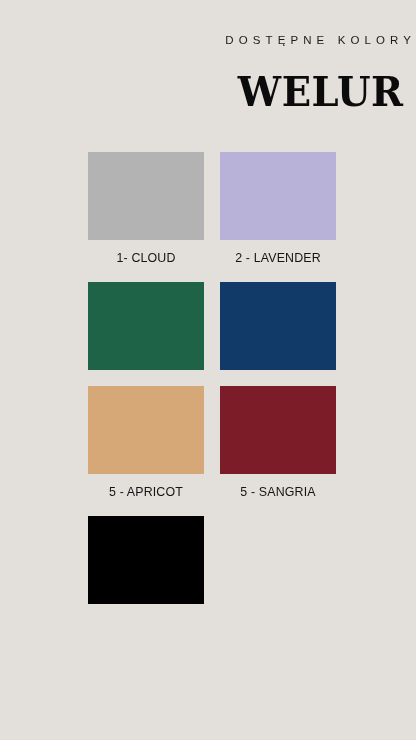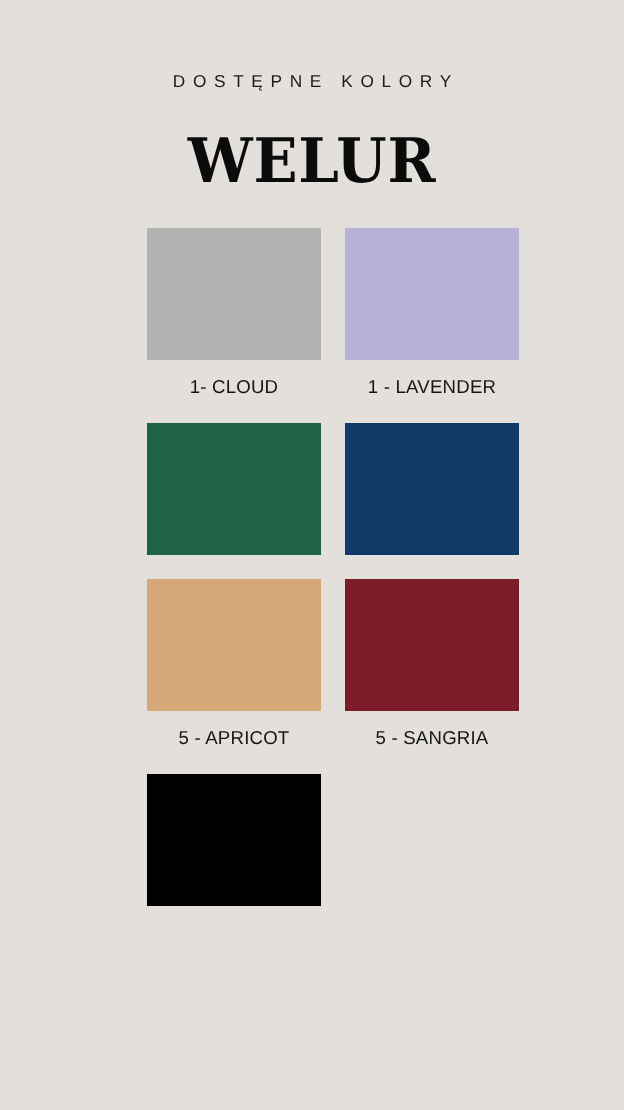--- a/index.html
+++ b/index.html
@@ -19,22 +19,22 @@
   .poster {
     position: relative;
     width: 416px;
     height: 740px;
     background: #e3dfda;
     box-sizing: border-box;
   }
 
   
   .header {
-    padding-top: 48px;
-    text-align: center;
+    padding-top: 33px;
+    text-align: right;
   }
 
   .eyebrow {
     font-family: "Liberation Sans", sans-serif;
     font-size: 11.5px;
     font-weight: 400;
     letter-spacing: 5.1px;
     color: #1b1b1b;
     text-indent: 5.1px;
     line-height: 14px;
@@ -50,21 +50,21 @@
     color: #0b0b0b;
     line-height: 46px;
     white-space: nowrap;
     transform: scaleX(0.94);
   }
 
   
   .grid {
     position: absolute;
     top: 152px;
-    left: 98px;
+    left: 88px;
     width: 251px;
     display: grid;
     grid-template-columns: 116px 116px;
     column-gap: 19px;
     row-gap: 22px;
     gap: 16px;
   }
 
   .cell {
     width: 116px;
@@ -100,21 +100,21 @@
     <div class="brand">WELUR</div>
   </div>
 
   <div class="grid">
       <div class="cell">
         <span class="chip" style="background: rgb(179, 179, 179);"></span>
         <span class="chip-label">1- CLOUD</span>
       </div>
       <div class="cell">
         <span class="chip" style="background: rgb(184, 178, 216);"></span>
-        <span class="chip-label">1 - LAVENDER</span>
+        <span class="chip-label">2 - LAVENDER</span>
       </div>
       <div class="cell">
         <span class="chip" style="background: rgb(30, 99, 71);"></span>
       </div>
       <div class="cell">
         <span class="chip" style="background: rgb(17, 58, 104);"></span>
       </div>
       <div class="cell">
         <span class="chip" style="background: rgb(215, 168, 119);"></span>
         <span class="chip-label">5 - APRICOT</span>

